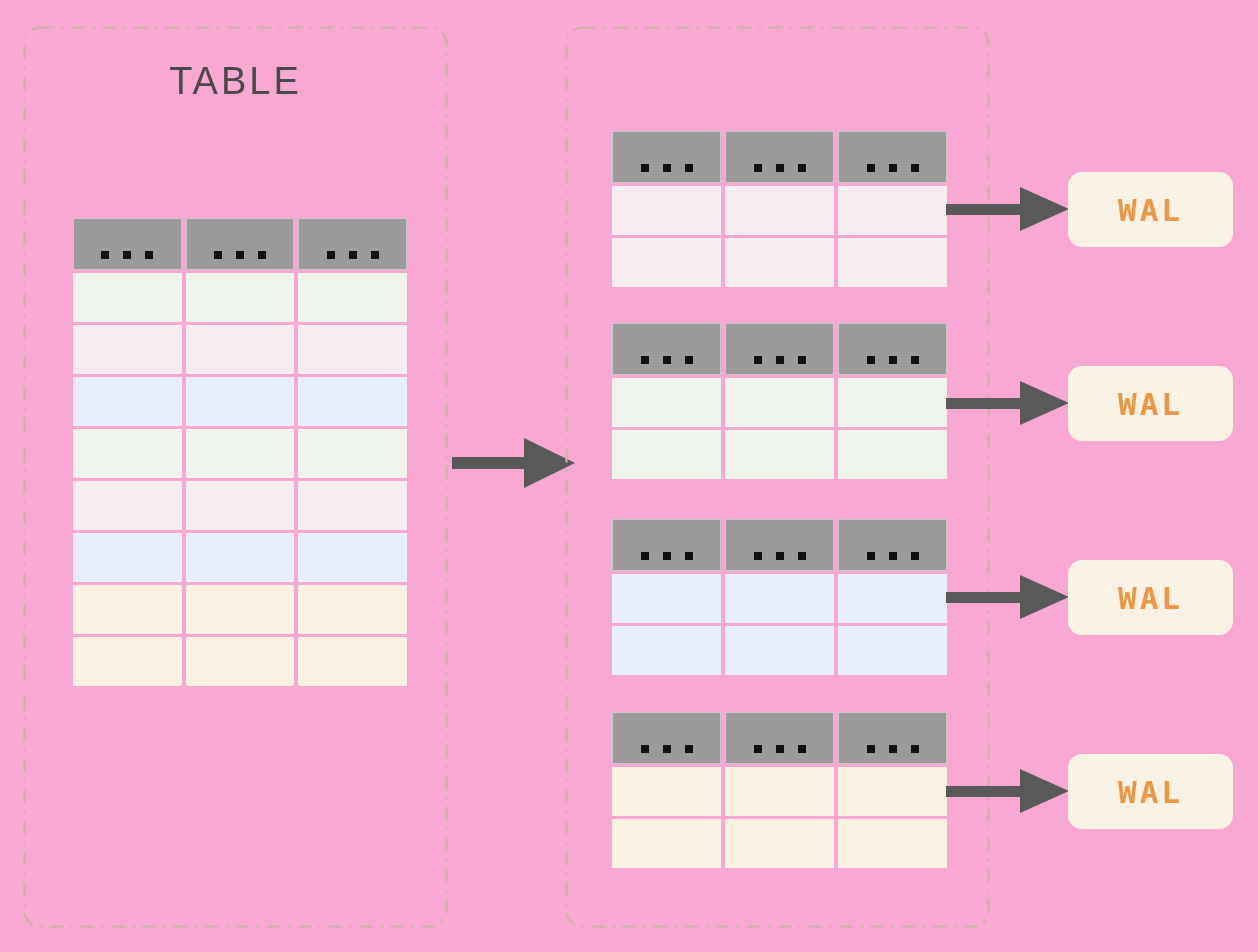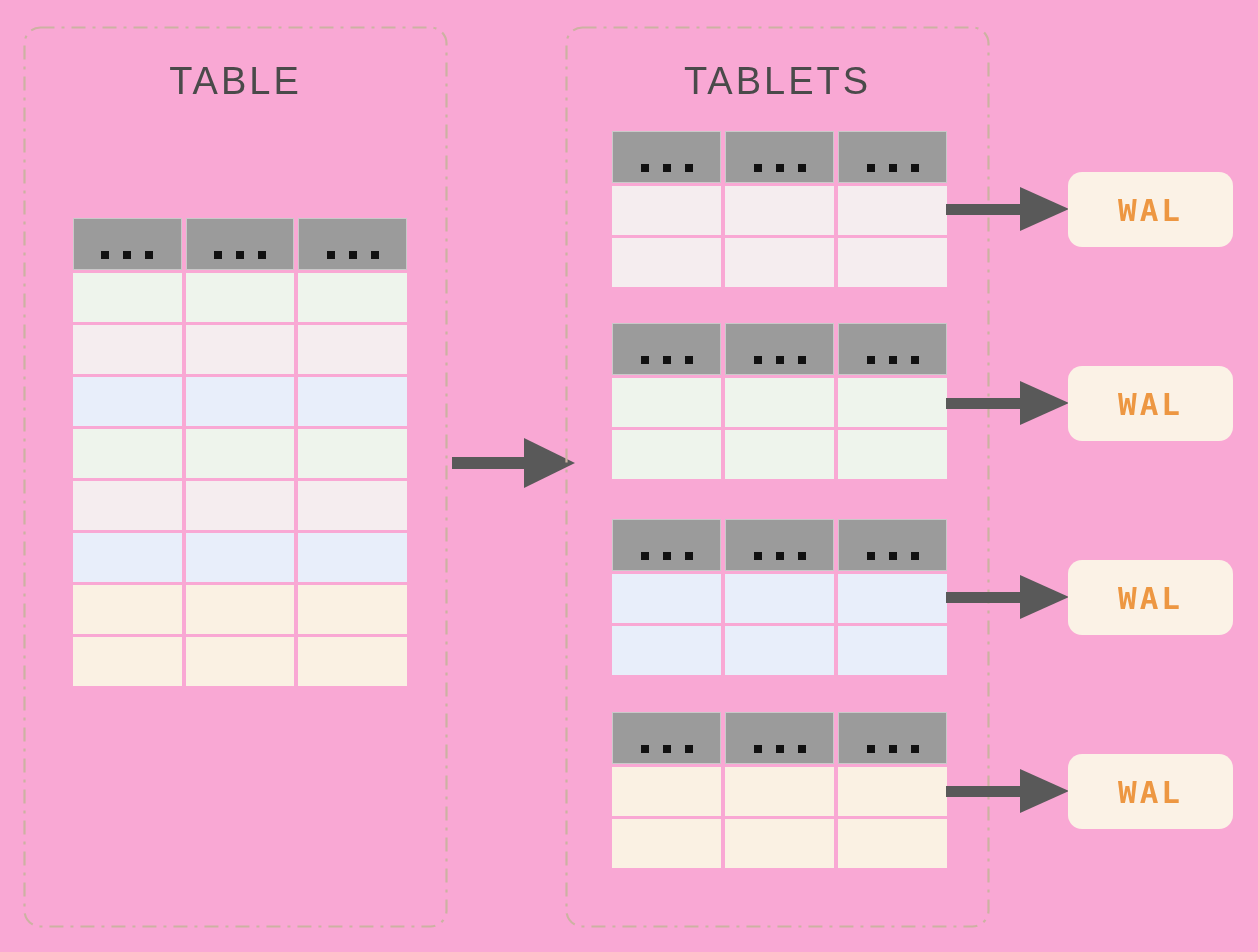--- a/index.html
+++ b/index.html
@@ -147,21 +147,20 @@
 
   <svg class="arrow arrow-main" width="124" height="58" viewBox="0 0 124 58">
     <rect x="0" y="23" width="80" height="12" fill="currentColor"></rect>
     <polygon points="72,4 72,54 123,29" fill="currentColor"></polygon>
   </svg>
 
   <div class="panel panel-tablets">
     <svg class="border" viewBox="0 0 425 902" preserveAspectRatio="none">
       <rect x="1.5" y="1.5" width="422" height="899" rx="16" fill="none" stroke="var(--border,#ccb2a2)" stroke-width="2.2" stroke-dasharray="14 7 3 7"></rect>
     </svg>
-    <div class="panel-title">TABLETS</div>
     <div class="data-table tablet tablet-1" data-table="tablets.0">
         <div class="t-row">
           <div class="t-header-cell">
             <span class="ellipsis-icon" aria-label="...">
               <i></i>
               <i></i>
               <i></i>
             </span>
           </div>
           <div class="t-header-cell">

